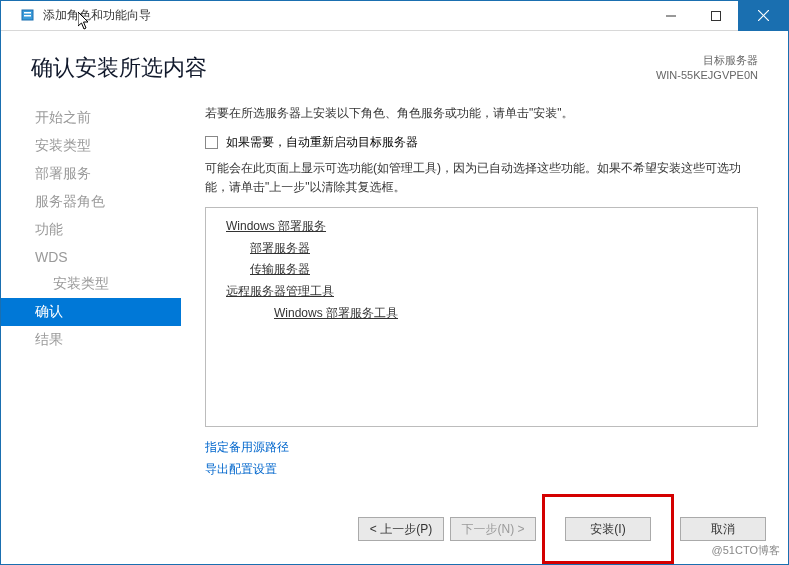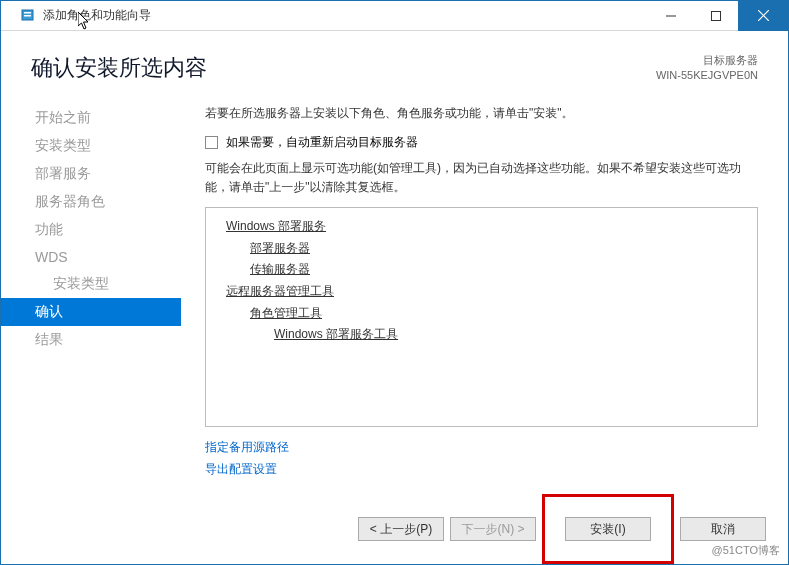--- a/index.html
+++ b/index.html
@@ -212,21 +212,20 @@
         <span>如果需要，自动重新启动目标服务器</span>
       </div>
 
       <div class="note">可能会在此页面上显示可选功能(如管理工具)，因为已自动选择这些功能。如果不希望安装这些可选功能，请单击"上一步"以清除其复选框。</div>
 
       <div class="features-box" id="features">
           <div class="lv0">Windows 部署服务</div>
           <div class="lv1">部署服务器</div>
           <div class="lv1">传输服务器</div>
           <div class="lv0">远程服务器管理工具</div>
-          <div class="lv1">角色管理工具</div>
           <div class="lv2">Windows 部署服务工具</div>
         </div>
 
       <div class="links">
         <div class="link">指定备用源路径</div>
         <div class="link">导出配置设置</div>
       </div>
     </div>
   </div>
 

